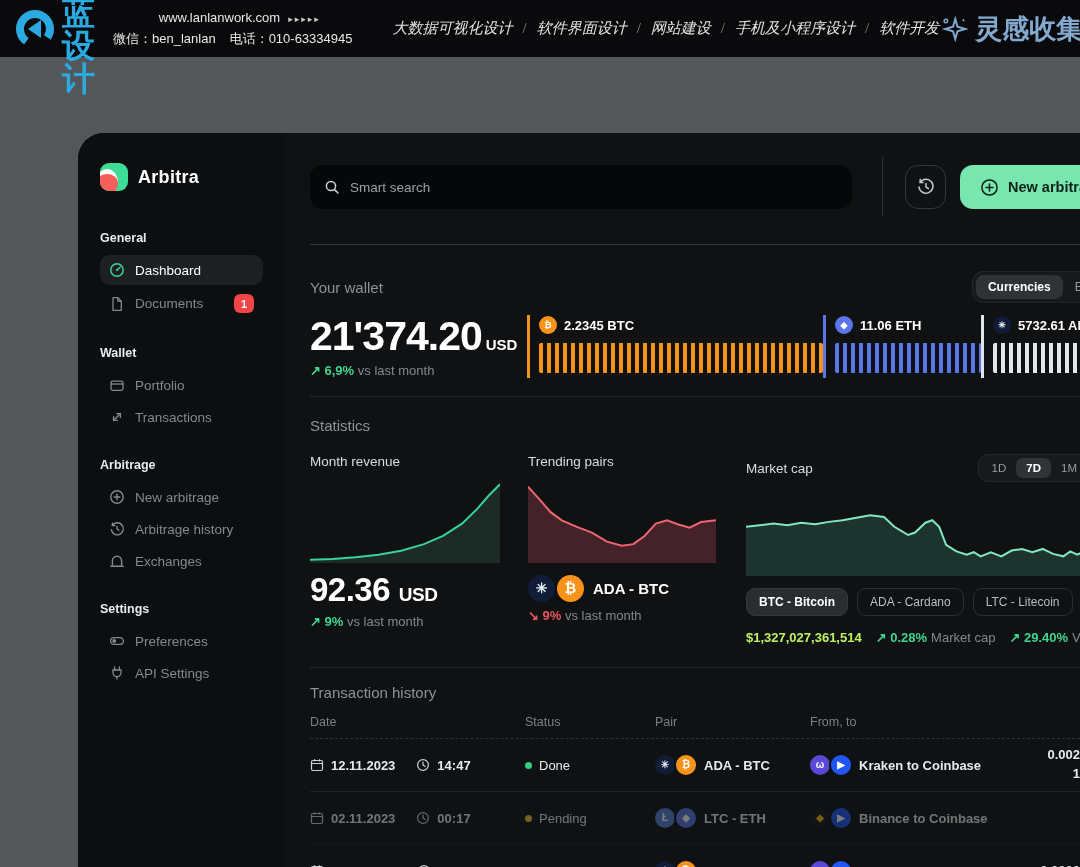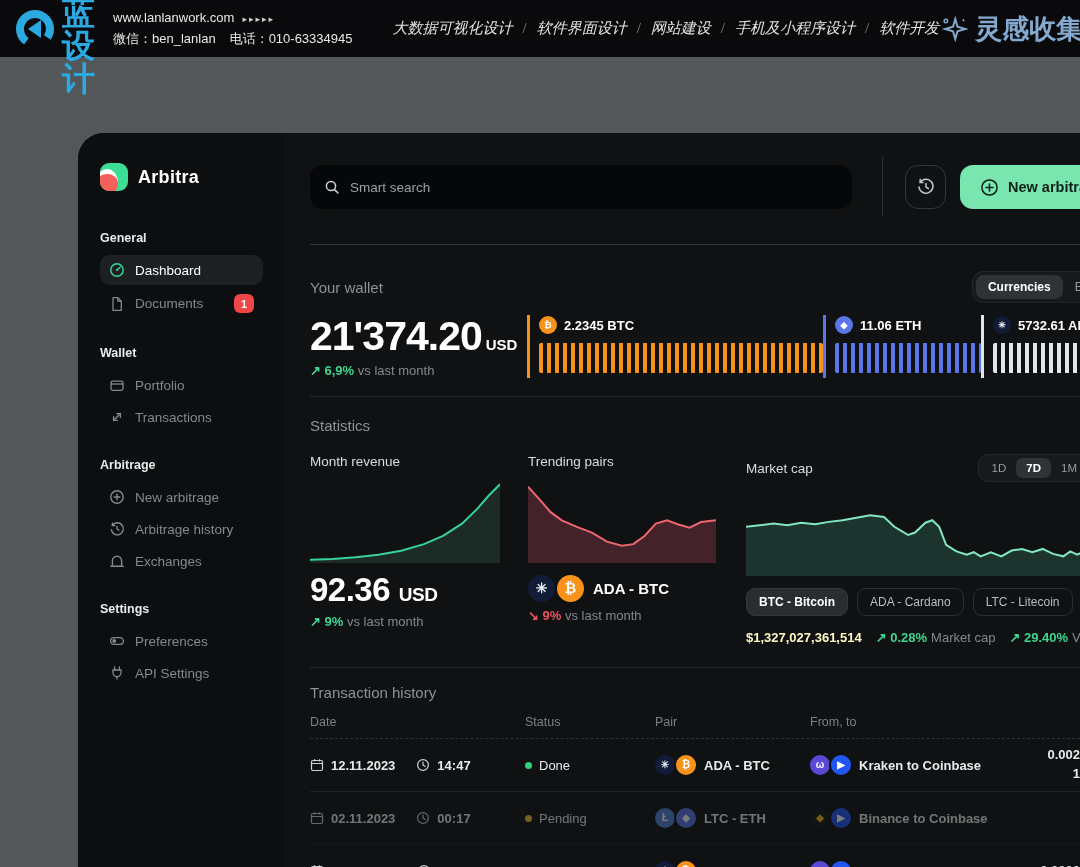--- a/index.html
+++ b/index.html
@@ -4,21 +4,21 @@
 <style>
   * { margin:0; padding:0; box-sizing:border-box; }
   html,body { width:1080px; height:867px; overflow:hidden; }
   body { position:relative; background:#545759; font-family:"Liberation Sans", sans-serif; }
 
   
   .banner { position:absolute; left:0; top:0; width:1080px; height:57px; background:#0a0a0c;
             display:flex; align-items:center; padding:0 14px; }
   .brand-block { display:flex; align-items:center; gap:6px; }
   .brand-cn { color:#2ba9e1; font-size:33px; font-weight:bold; letter-spacing:2px; line-height:1; }
-  .contact { margin-left:16px; color:#e8e8e8; font-size:13px; line-height:1.55; white-space:nowrap; }
+  .contact { margin-left:16px; color:#e8e8e8; font-size:13px; line-height:1.55; white-space:nowrap;text-align:center; }
   .contact .arrows { color:#cfcfcf; font-size:9px; letter-spacing:2px; margin-left:8px; }
   .contact .l2 span { margin-right:14px; }
   .services { margin-left:26px; white-space:nowrap; font-family:"Liberation Serif", serif;
               font-style:italic; font-size:15px; color:#e3e3e3; }
   .svc-sep { color:#8a8a8a; margin:0 10px; font-style:normal; }
   .insp { margin-left:auto; display:flex; align-items:center; gap:6px; color:#84a9cf;
           font-family:"Liberation Serif", serif; font-weight:bold; font-size:27px; white-space:nowrap; }
 
   
   .panel { position:absolute; left:78px; top:133px; width:1022px; height:760px;
@@ -96,21 +96,21 @@
   .c-big .unit { font-size:19px; }
   .pair-row { display:flex; align-items:center; gap:9px; margin-top:10px; color:#fff; font-size:15px; font-weight:bold; height:30px; }
   .card3-head { display:flex; align-items:center; justify-content:space-between; }
   .range-tabs { display:flex; background:#17191b; border:1px solid #242729; border-radius:10px; padding:3px; }
   .range-tab { padding:4px 10px; font-size:11.5px; color:#969ca1; border-radius:7px; cursor:pointer; }
   .range-tab.on { background:#2f3336; color:#fff; font-weight:bold; }
   .chips { display:flex; gap:9px; margin-top:12px; white-space:nowrap; }
   .chip { border:1px solid #2b2e30; border-radius:9px; padding:6px 12px; font-size:12px; color:#b9bec2; cursor:pointer; }
   .chip.on { background:#292d30; color:#fff; font-weight:bold; border-color:#34383b; }
   .mc-stats { display:flex; align-items:center; gap:14px; margin-top:14px; font-size:13px; white-space:nowrap; }
-  .mc-cap { color:#fef9c3; font-weight:bold; }
+  .mc-cap { color:#bef264; font-weight:bold; }
   .mc-lbl { color:#83898e; margin-left:4px; }
 
   
   .tx-title { margin-top:16px; }
   .t-grid { display:grid; grid-template-columns:215px 130px 155px 195px 75px; align-items:center; width:770px; }
   .t-head { margin-top:14px; padding-bottom:9px; border-bottom:1px dashed #2f3234; color:#7a8186; font-size:12.5px; }
   .t-row { height:53px; border-bottom:1px solid #1e2123; color:#e8eaec; font-size:13px; cursor:pointer; }
   .t-row.dim { opacity:.45; }
   .c-date { display:flex; align-items:center; gap:7px; font-weight:bold; }
   .c-date .tm { margin-left:14px; }

